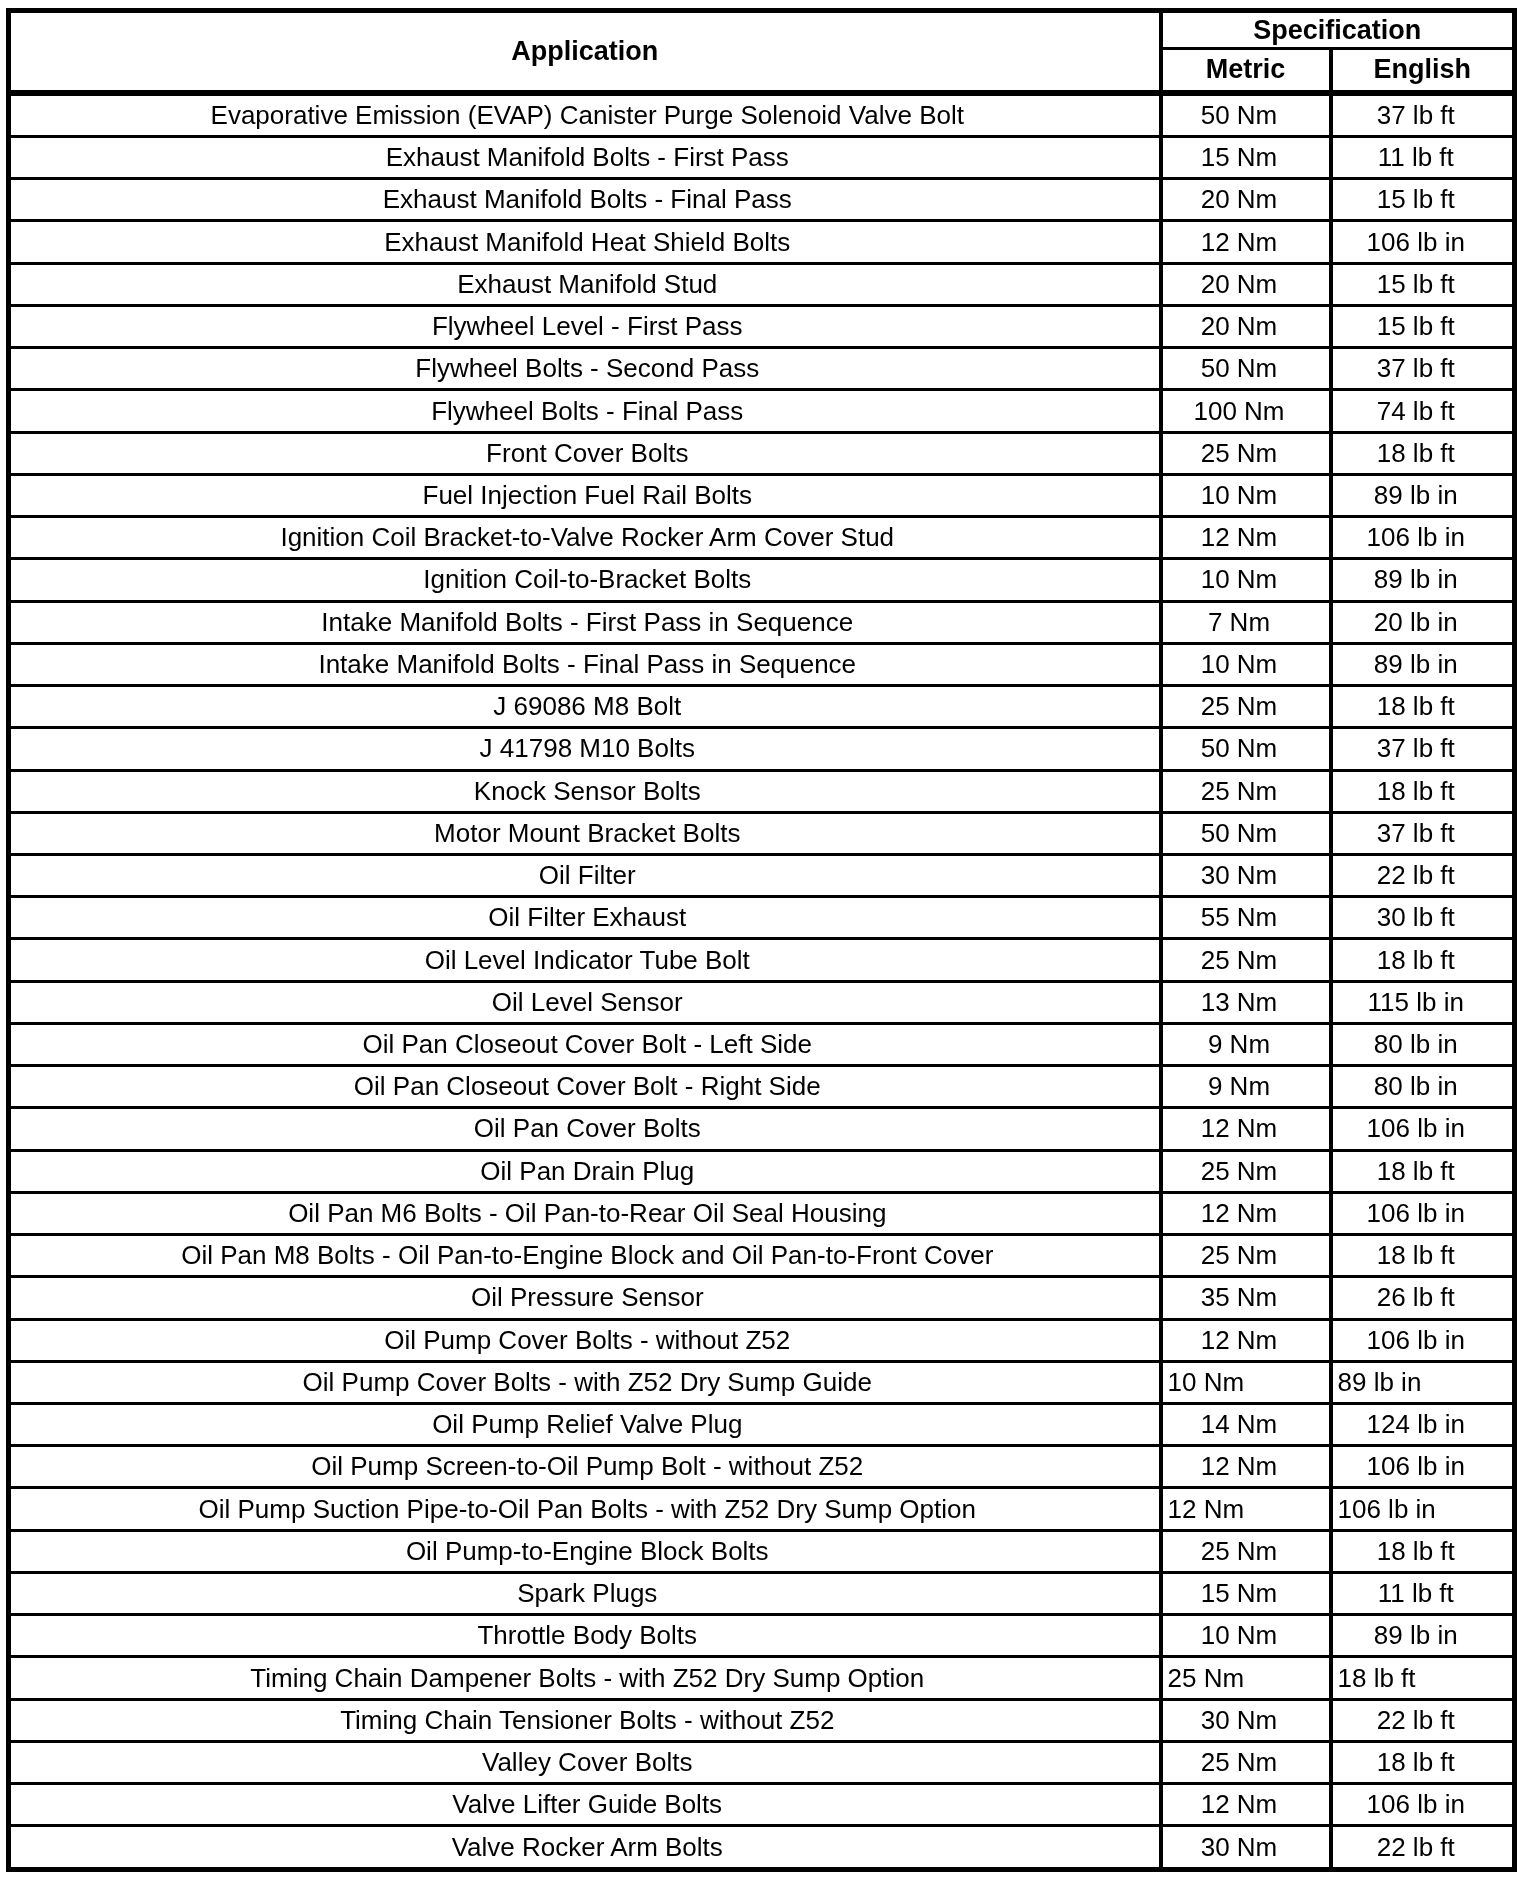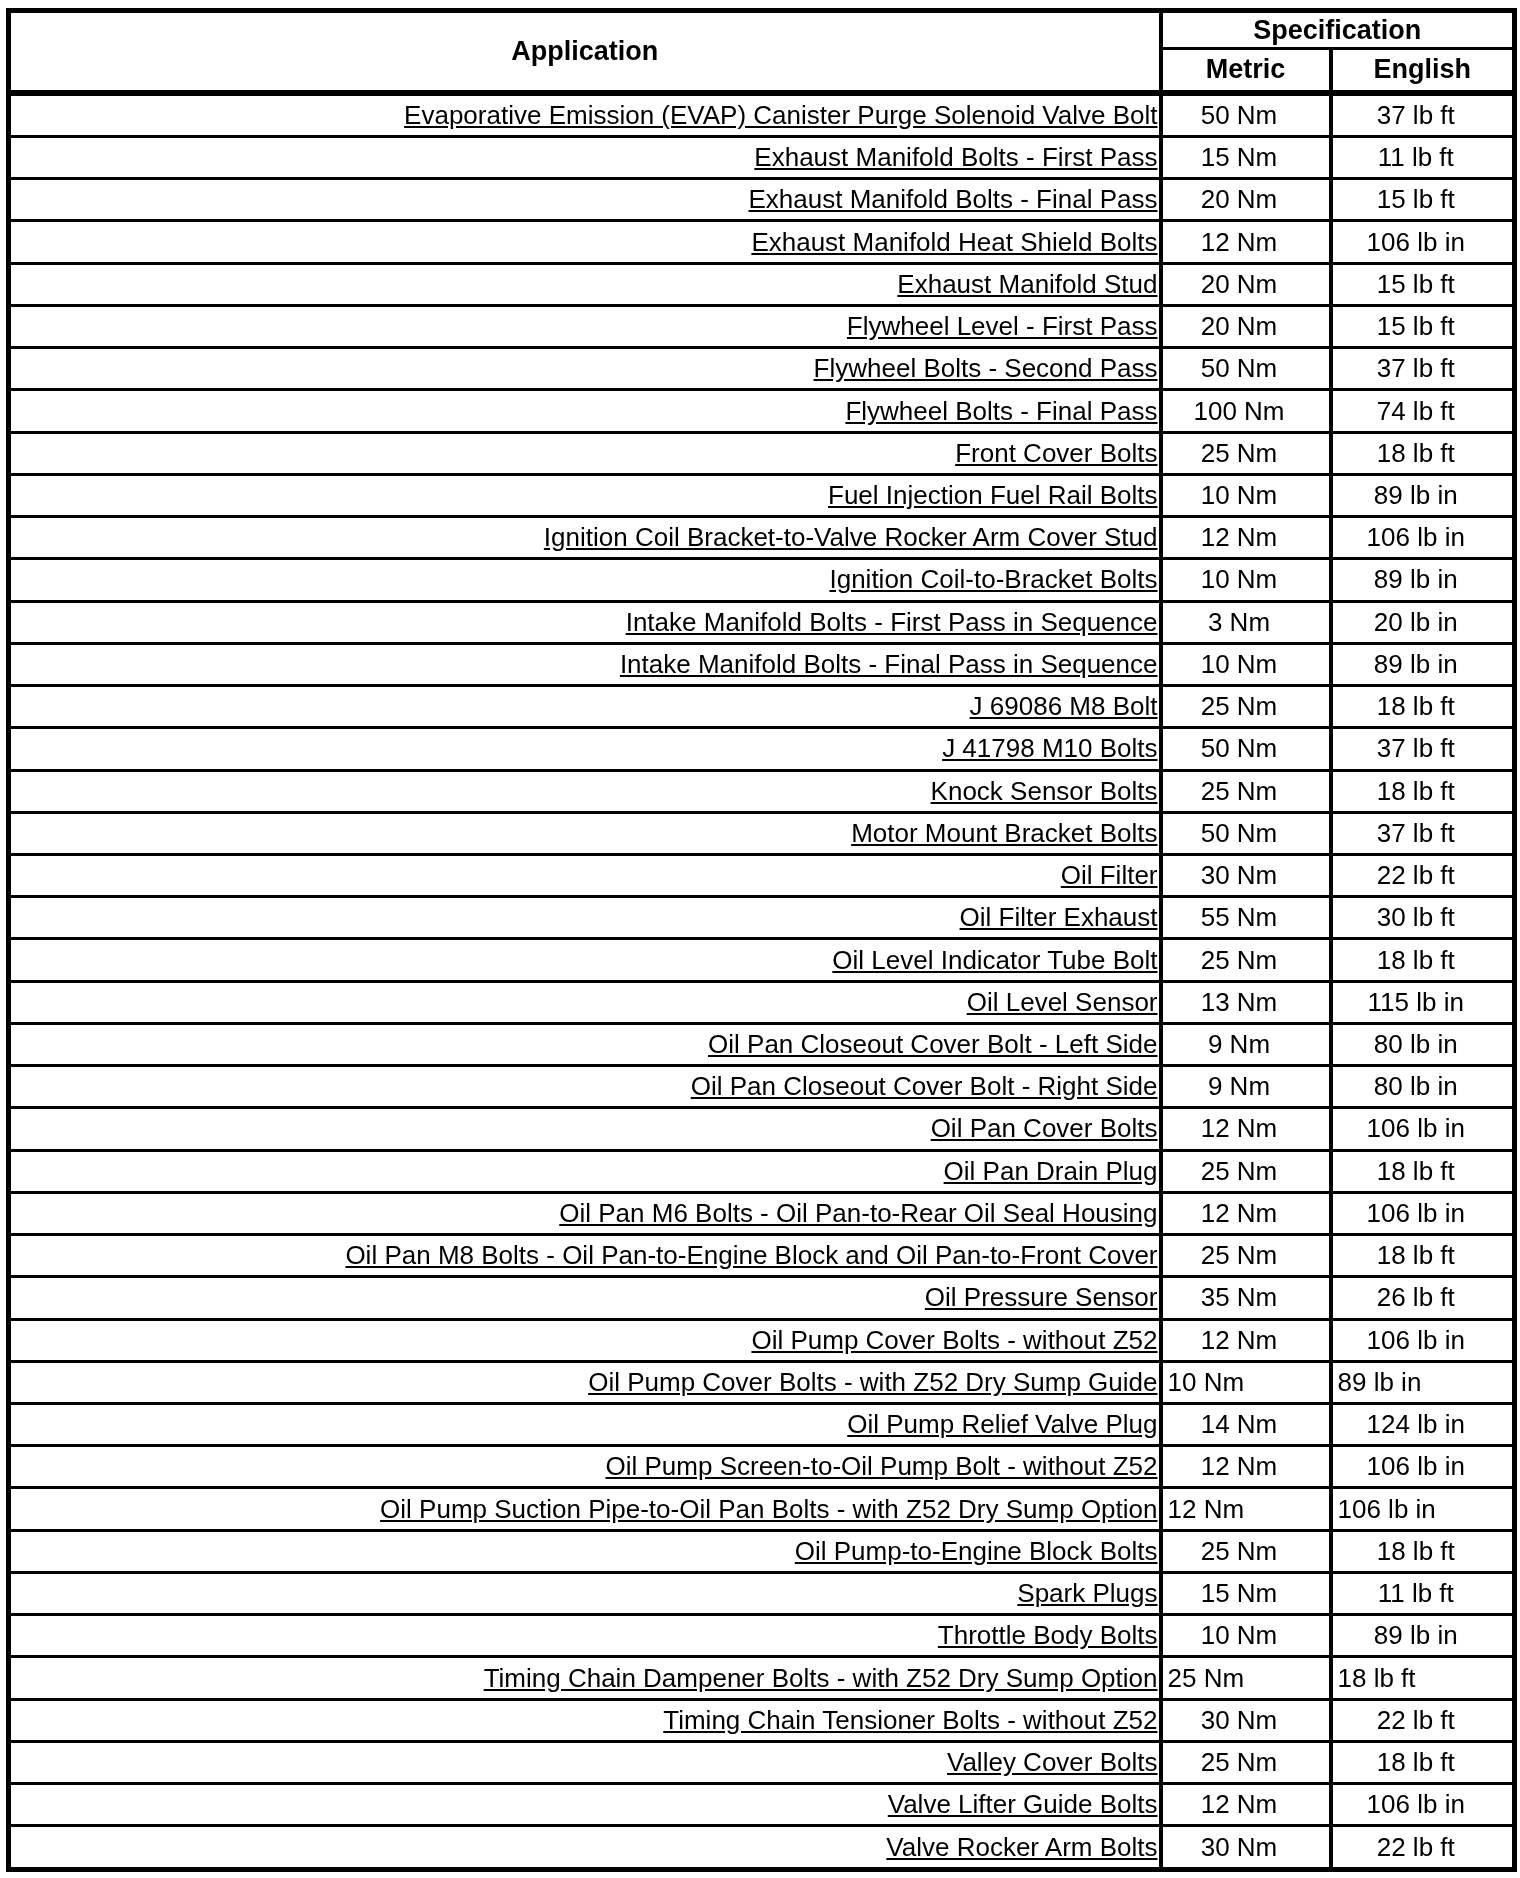--- a/index.html
+++ b/index.html
@@ -24,21 +24,21 @@
   }
   thead th {
     font-size: 27px; font-weight: bold;
     text-align: center; vertical-align: middle;
     background: #ffffff;
   }
   tr.h-spec  { height: 38px; }
   tr.h-units { height: 44px; }
   th.app-head, tr.h-units th { border-bottom: 6px solid #000000; }
   tbody td { font-size: 26px; vertical-align: middle; background: #ffffff; }
-  td.app-cell { text-align: right; padding-left: 6px; text-decoration: underline; }
+  td.app-cell { text-align: center; padding-left: 6px; }
   td.val-cell { text-align: center; padding-right: 14px; }
   td.val-cell.left { text-align: left; padding-left: 5px; padding-right: 0; }
 </style>
 </head>
 <body>
 
 <table class="spec-table">
   <colgroup>
     <col class="c-app">
     <col class="c-metric">
@@ -122,21 +122,21 @@
   </tr>
 
   <tr>
     <td class="app-cell">Ignition Coil-to-Bracket Bolts</td>
     <td class="val-cell">10 Nm</td>
     <td class="val-cell">89 lb in</td>
   </tr>
 
   <tr>
     <td class="app-cell">Intake Manifold Bolts - First Pass in Sequence</td>
-    <td class="val-cell">3 Nm</td>
+    <td class="val-cell">7 Nm</td>
     <td class="val-cell">20 lb in</td>
   </tr>
 
   <tr>
     <td class="app-cell">Intake Manifold Bolts - Final Pass in Sequence</td>
     <td class="val-cell">10 Nm</td>
     <td class="val-cell">89 lb in</td>
   </tr>
 
   <tr>

